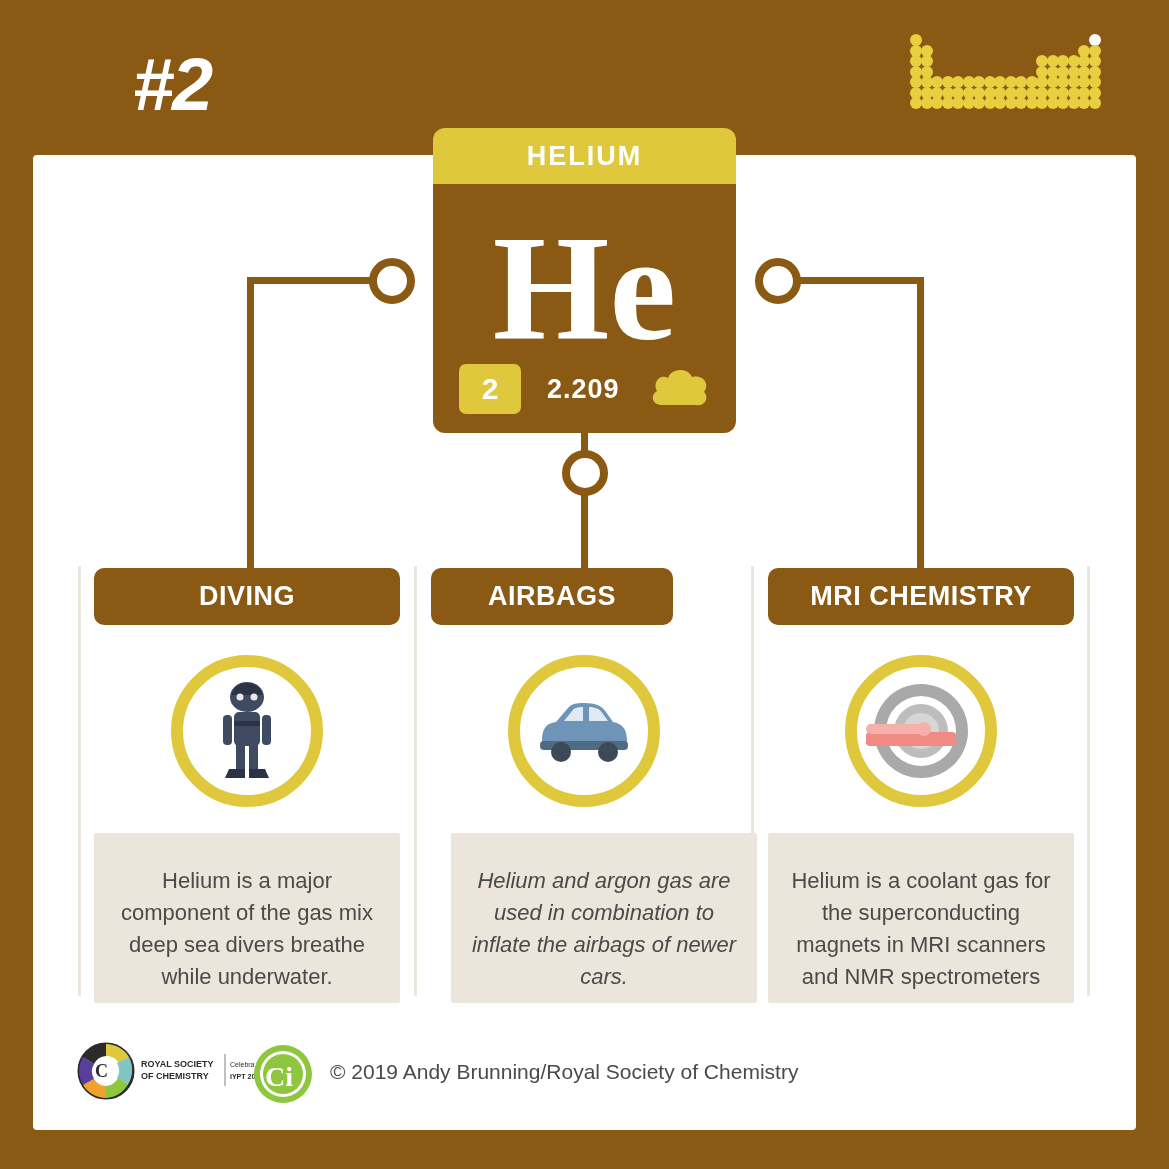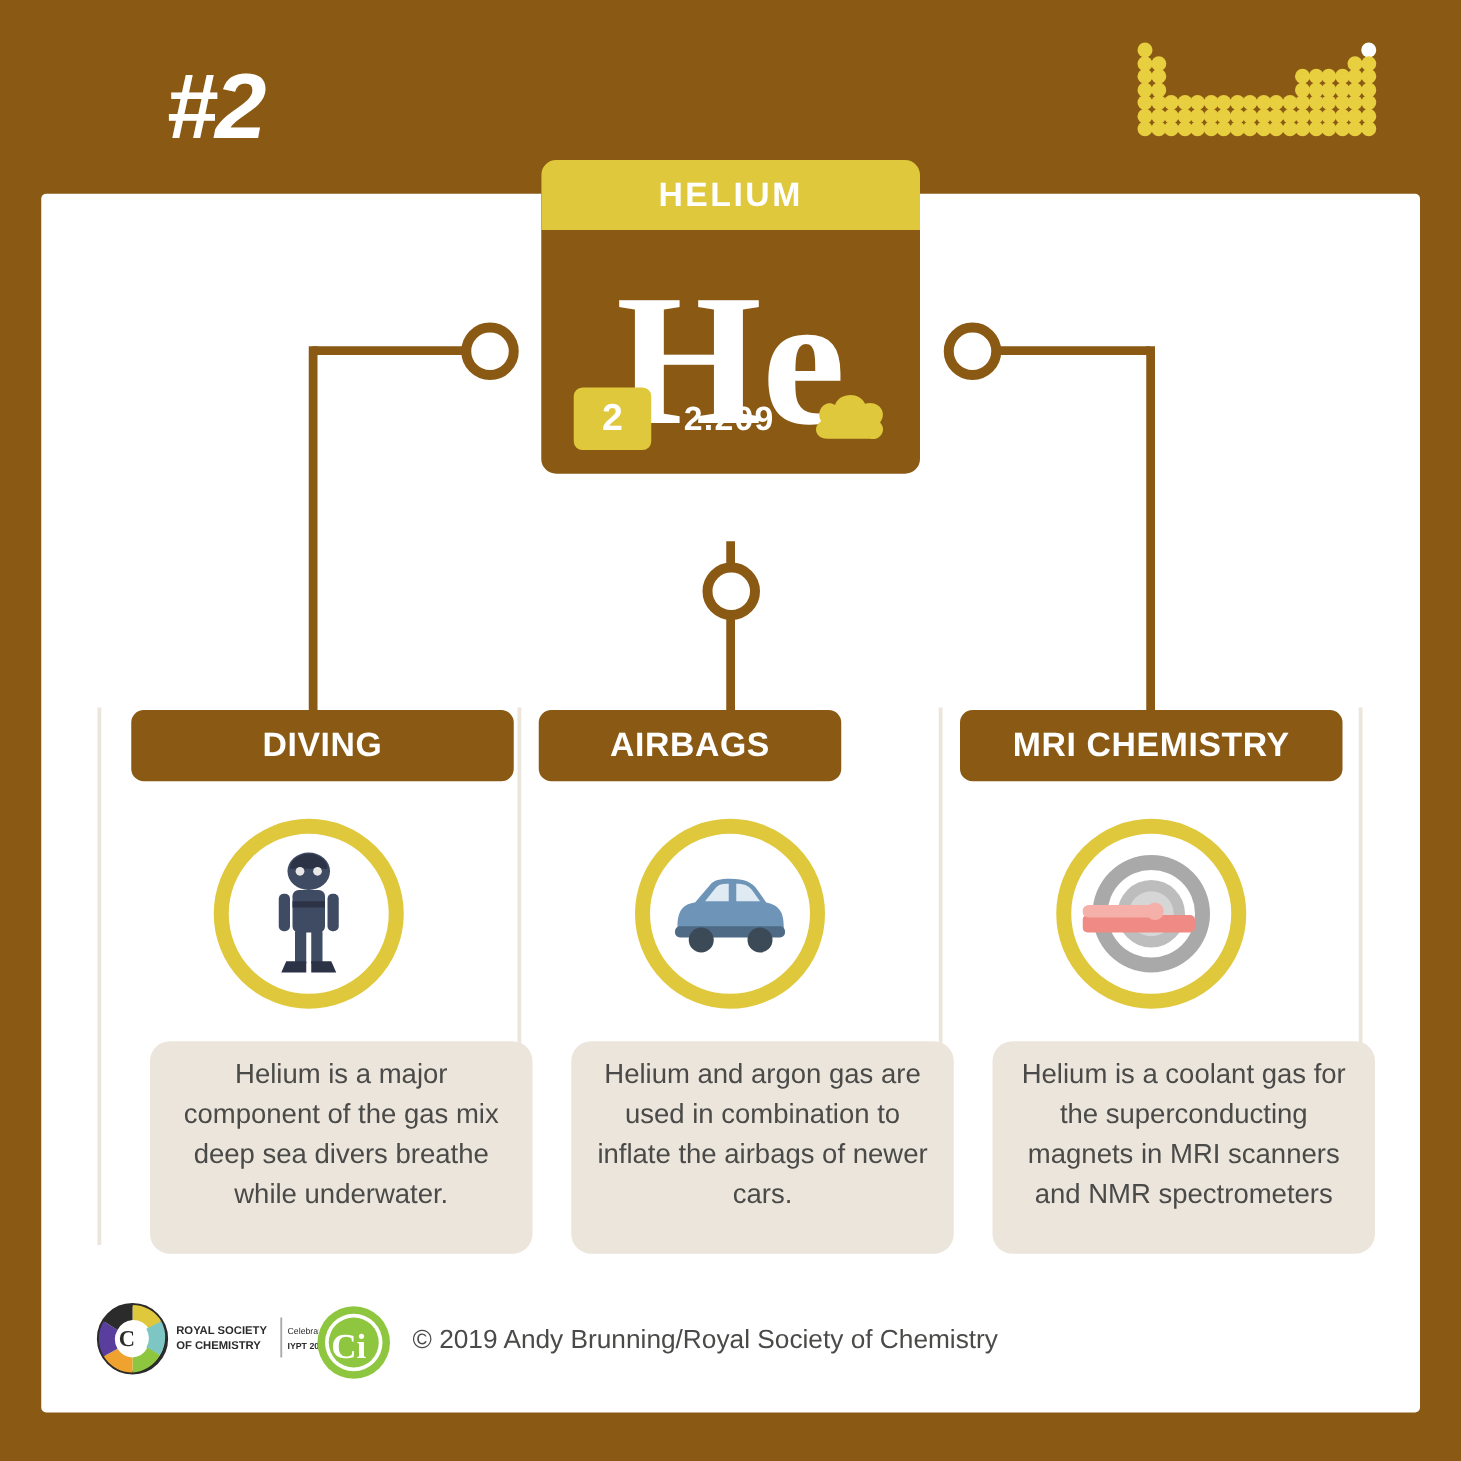--- a/index.html
+++ b/index.html
@@ -55,21 +55,21 @@
     width: 12px; height: 12px;
     border-radius: 50%;
     background: #e8cf3f;
   }
   .pt-dots .d.white { background: #ffffff; }
 
   
   .tile {
     position: absolute;
     left: 433px; top: 128px;
-    width: 303px; height: 251px;
+    width: 303px; height: 305px;
     background: #8a5a14;
     border-radius: 12px;
     overflow: hidden;
     z-index: 5;
   }
   .tile-head {
     height: 56px;
     background: #e0c83c;
     display: flex; align-items: center; justify-content: center;
   }
@@ -159,25 +159,24 @@
     border: 12px solid #e0c83c;
     background: #ffffff;
     display: flex; align-items: center; justify-content: center;
   }
 
   
   .desc {
     position: absolute;
     width: 306px; height: 170px;
     background: #ece5dc;
-    border-radius: 16px;
-    display: flex; align-items: flex-start; justify-content: center;
+    border-radius: 2px;
+    display: flex; align-items: flex-end; justify-content: center;
     text-align: center;
     padding: 10px 18px;
-    margin-left: 26px;
   }
   .desc p {
     color: #4a4a48;
     font-size: 22px;
     line-height: 32px;
   }
 
   
   .footer-credit {
     position: absolute;
@@ -324,21 +323,21 @@
         <path d="M14 40 C4 40 2 30 9 26 C4 18 12 8 20 13 C23 3 40 2 44 12 C56 9 62 20 56 27 C62 33 56 42 48 40 Z" fill="#e0c83c"></path>
       </svg>
     </div>
   </div>
 
   <div class="col-sep" style="left:78px; top:566px; height:430px;"></div>
   <div class="col-sep" style="left:414px; top:566px; height:430px;"></div>
   <div class="col-sep" style="left:751px; top:566px; height:430px;"></div>
   <div class="col-sep" style="left:1087px; top:566px; height:430px;"></div>
 
-  <div class="sec-head" style="left:94px; top:568px; width:306px;margin-left:11px;">
+  <div class="sec-head" style="left:94px; top:568px; width:306px;">
     <span>DIVING</span>
   </div>
   <div class="icon-circle" style="left:171px; top:655px;">
     <svg width="84" height="100" viewBox="0 0 84 100">
       <ellipse cx="42" cy="16" rx="17" ry="15" fill="#3f4a63"></ellipse>
       <path d="M27 14 a15 12 0 0 1 30 0 z" fill="#2c3347"></path>
       <circle cx="35" cy="16" r="3.5" fill="#e8e8e8"></circle>
       <circle cx="49" cy="16" r="3.5" fill="#e8e8e8"></circle>
       <rect x="29" y="31" width="26" height="34" rx="5" fill="#3f4a63"></rect>
       <rect x="18" y="34" width="9" height="30" rx="4" fill="#3f4a63"></rect>
@@ -360,21 +359,21 @@
   <div class="icon-circle" style="left:508px; top:655px;">
     <svg width="100" height="72" viewBox="0 0 100 72">
       <path d="M8 46 C8 32 14 28 22 27 L34 13 C37 9 42 8 50 8 C62 8 68 11 72 17 L79 27 C88 29 93 33 93 46 L93 53 L8 53 Z" fill="#6e95b8"></path>
       <path d="M38 16 C40 13 43 12 49 12 L49 26 L30 26 Z" fill="#dfeaf2"></path>
       <path d="M55 12 C62 12 66 14 69 19 L74 26 L55 26 Z" fill="#dfeaf2"></path>
       <rect x="6" y="46" width="88" height="9" rx="4" fill="#4e6a85"></rect>
       <circle cx="27" cy="57" r="10" fill="#3c4a57"></circle>
       <circle cx="74" cy="57" r="10" fill="#3c4a57"></circle>
     </svg>
   </div>
-  <div class="desc" style="left:431px; top:833px;">
+  <div class="desc" style="left:451px; top:833px;font-style:italic;">
     <p>Helium and argon gas are used in combination to inflate the airbags of newer cars.</p>
   </div>
 
   <div class="sec-head" style="left:768px; top:568px; width:306px;">
     <span>MRI CHEMISTRY</span>
   </div>
   <div class="icon-circle" style="left:845px; top:655px;">
     <svg width="110" height="110" viewBox="0 0 110 110">
       <circle cx="55" cy="55" r="47" fill="#a9a9a9"></circle>
       <circle cx="55" cy="55" r="35" fill="#ffffff"></circle>

